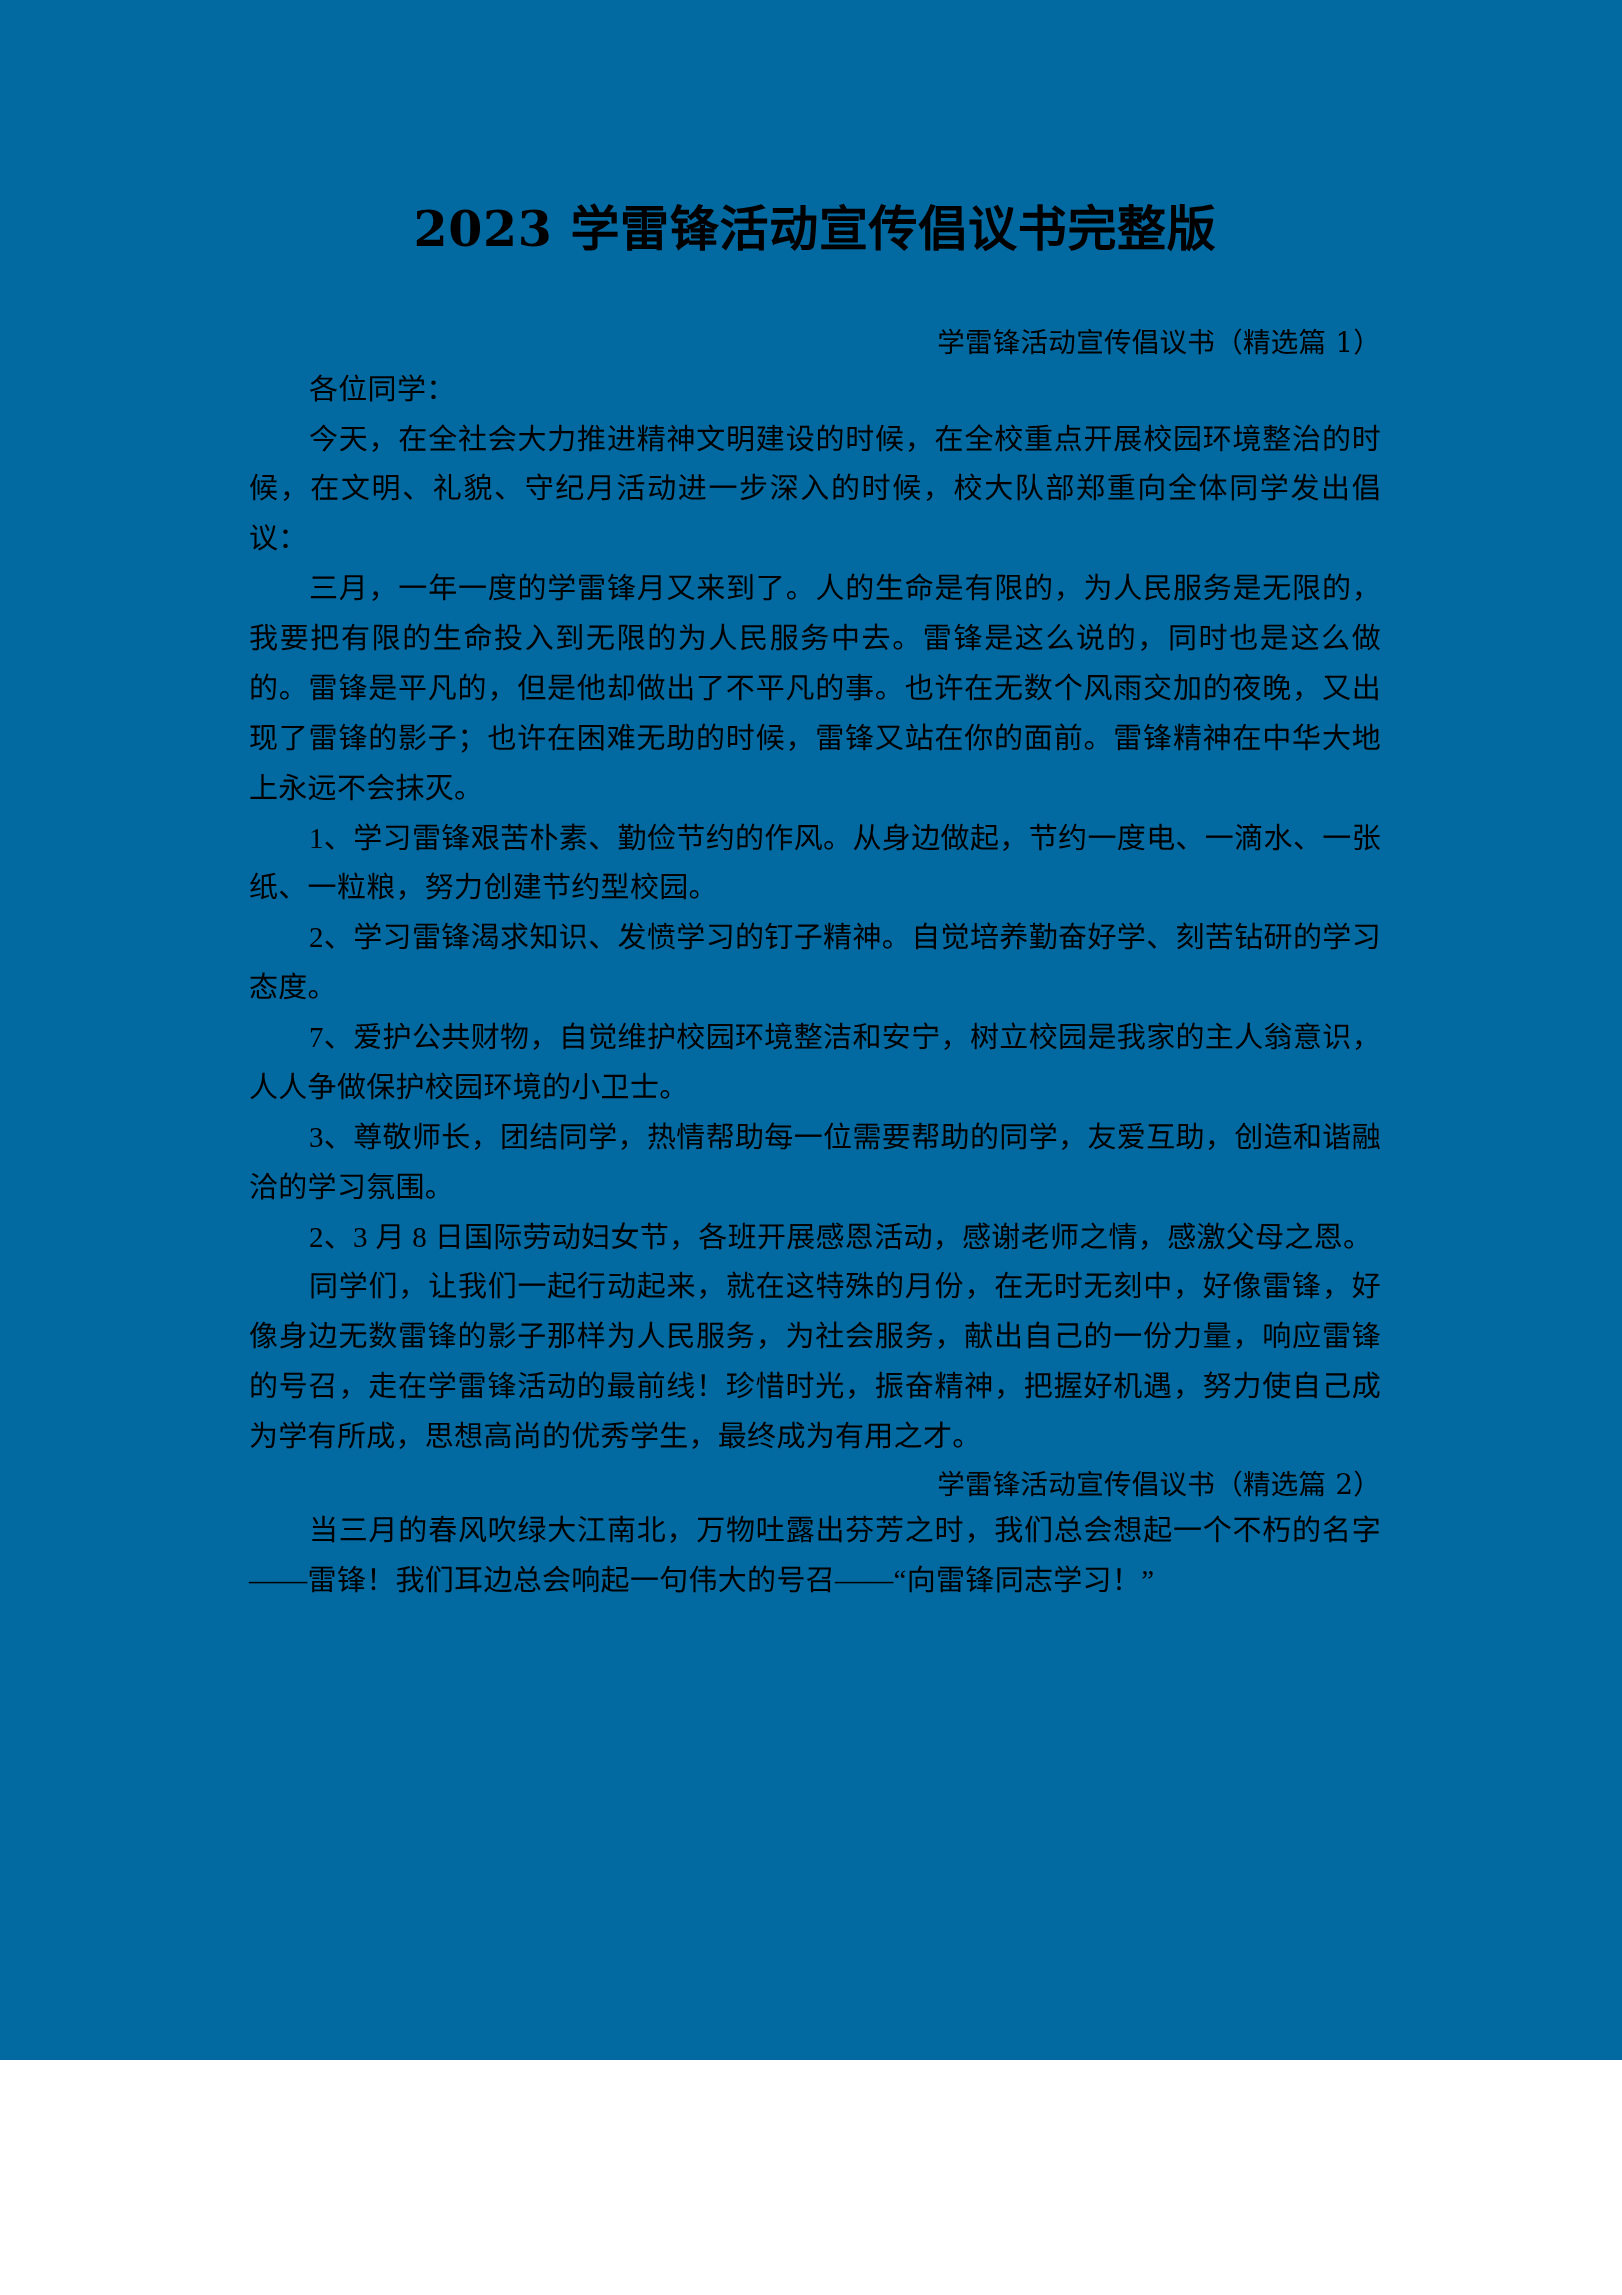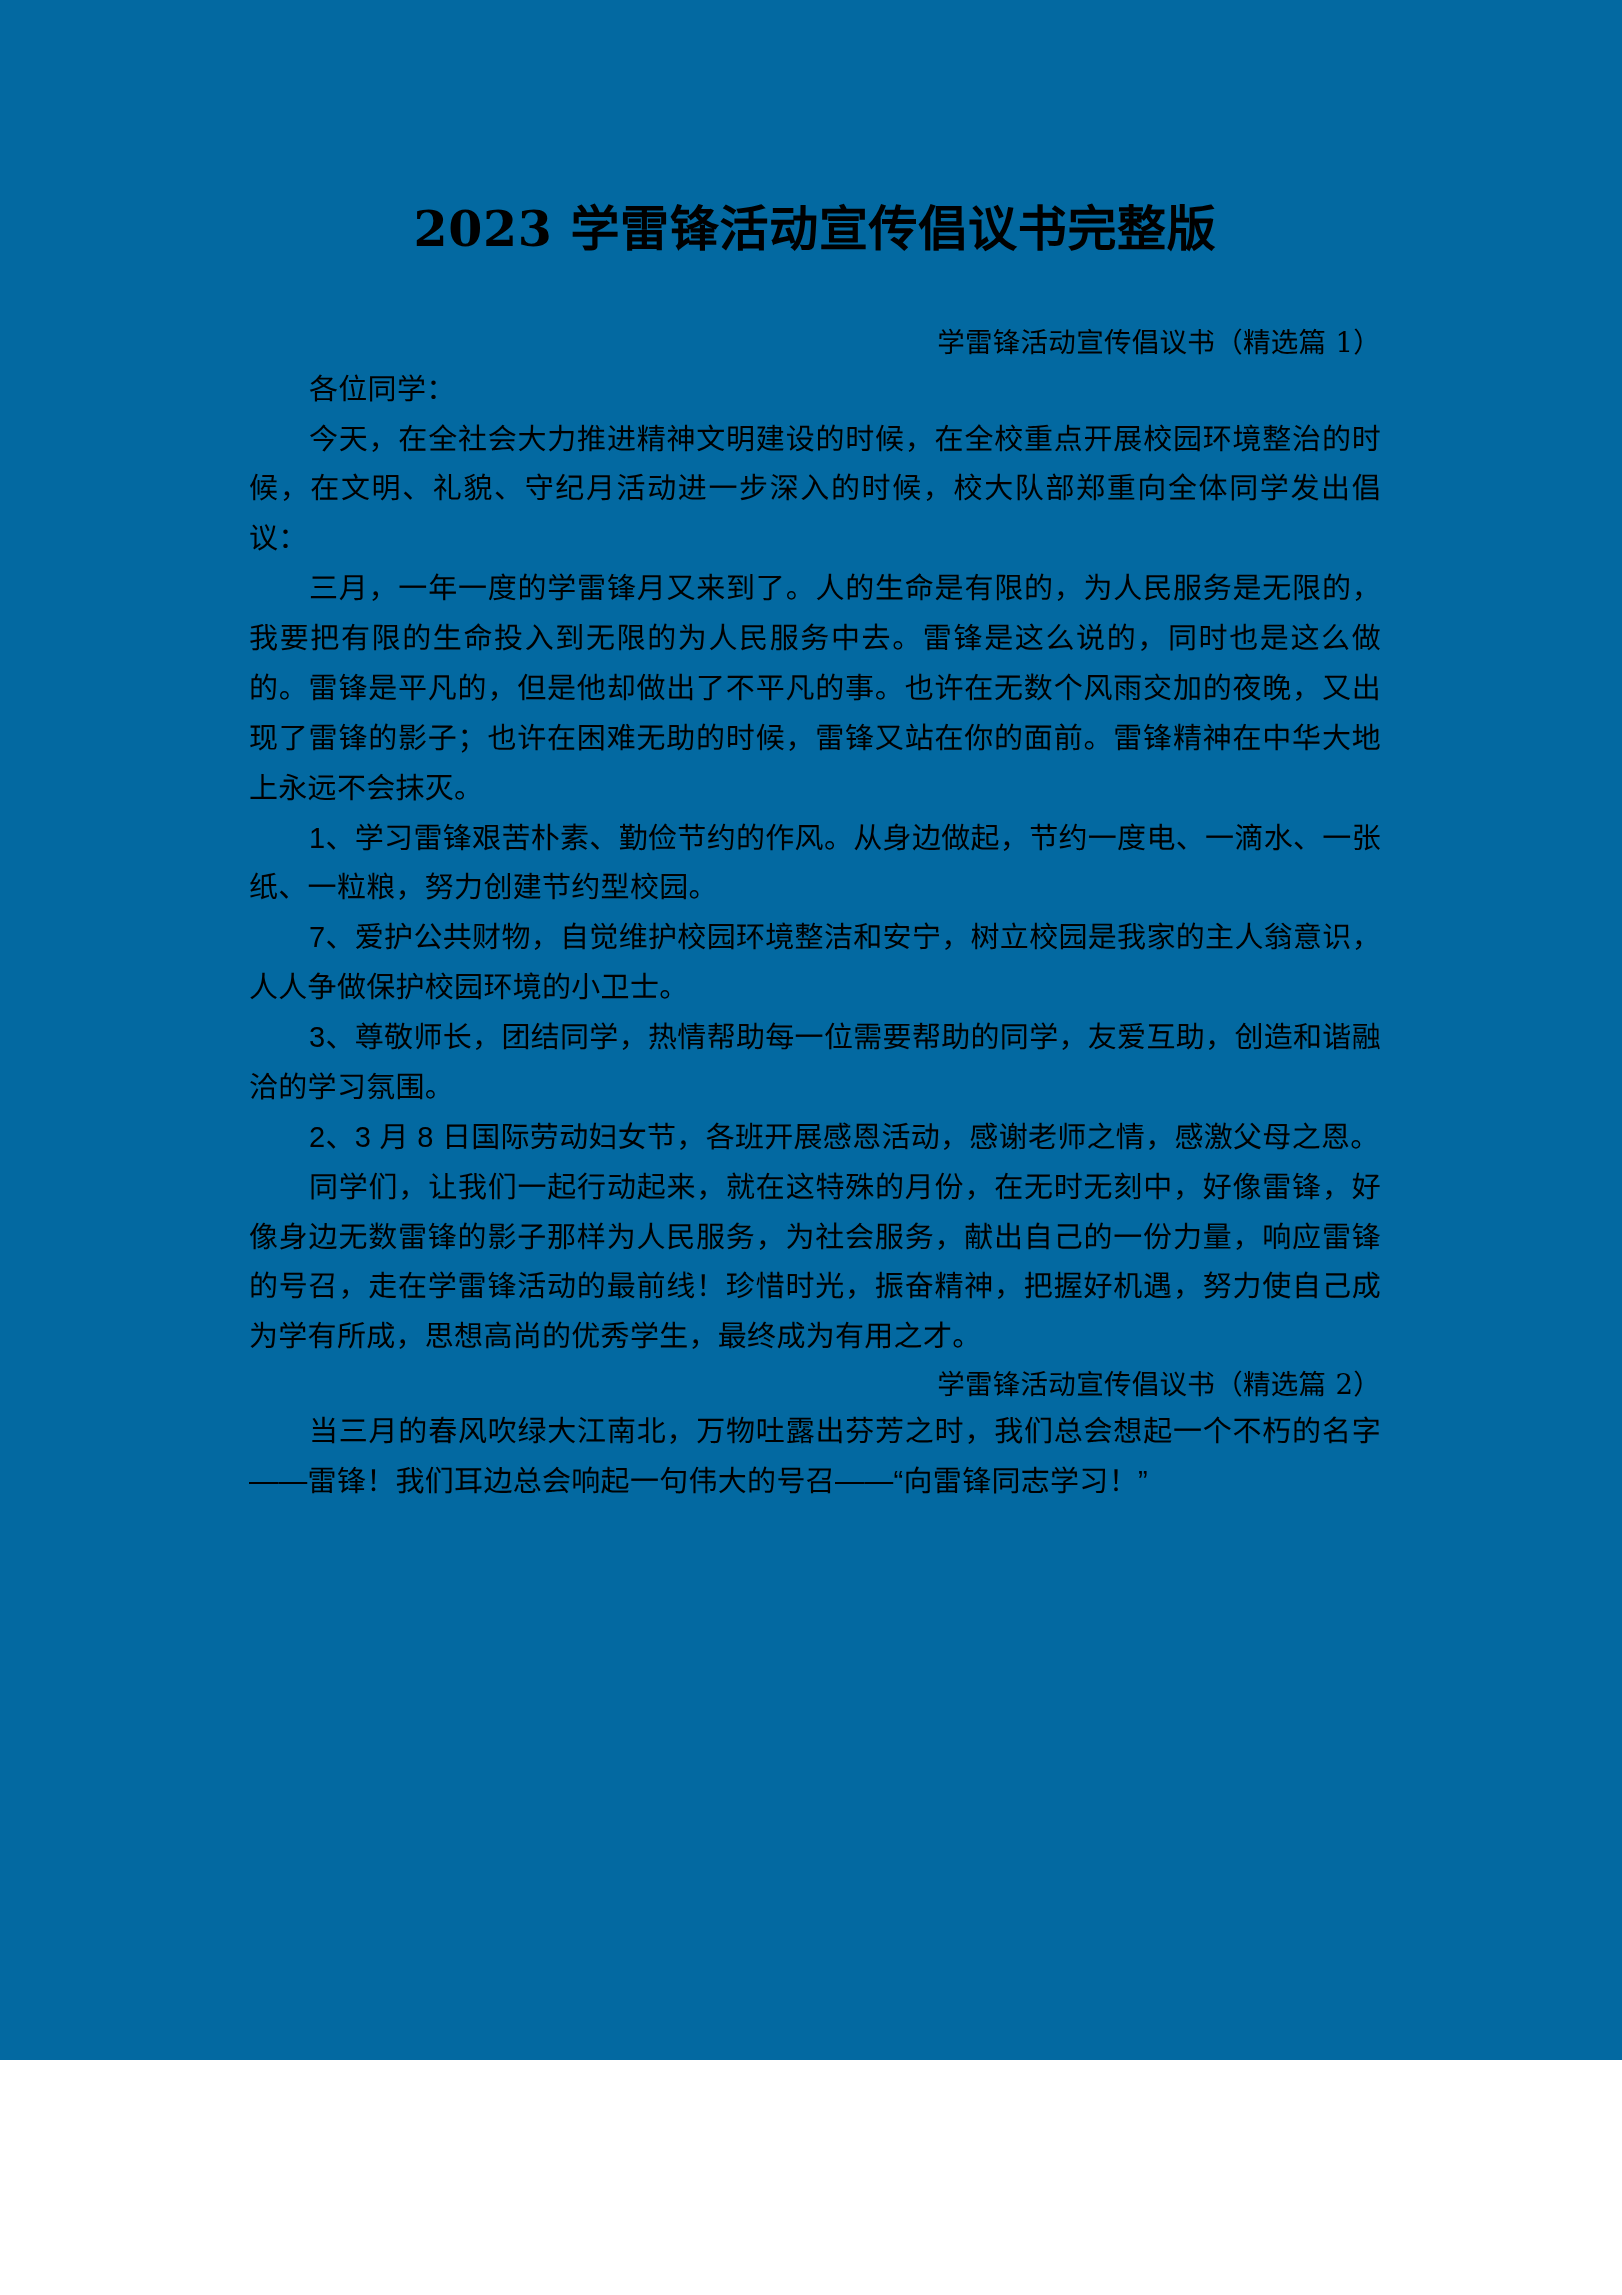--- a/index.html
+++ b/index.html
@@ -38,21 +38,21 @@
     font-family: "DejaVu Serif", "Liberation Serif", serif;
     font-size: 27.5px;
     line-height: 1.62;
     color: #000000;
     margin: 0;
     padding-left: 26px;
     text-align: right;
     letter-spacing: 0.3px;
   }
   .para {
-    font-family: Liberation Sans, sans-serif;
+    font-family: Liberation Serif, serif;
     font-size: 29px;
     line-height: 1.72;
     color: #000000;
     margin: 0;
     text-align: justify;
     text-justify: inter-character;
     text-indent: 60px;
     letter-spacing: 0.3px;
     word-break: break-all;
   }
@@ -71,20 +71,21 @@
     <p class="section-heading">学雷锋活动宣传倡议书（精选篇 1）</p>
 
     <p class="para">各位同学：</p>
 
     <p class="para">今天，在全社会大力推进精神文明建设的时候，在全校重点开展校园环境整治的时候，在文明、礼貌、守纪月活动进一步深入的时候，校大队部郑重向全体同学发出倡议：</p>
 
     <p class="para">三月，一年一度的学雷锋月又来到了。人的生命是有限的，为人民服务是无限的，我要把有限的生命投入到无限的为人民服务中去。雷锋是这么说的，同时也是这么做的。雷锋是平凡的，但是他却做出了不平凡的事。也许在无数个风雨交加的夜晚，又出现了雷锋的影子；也许在困难无助的时候，雷锋又站在你的面前。雷锋精神在中华大地上永远不会抹灭。</p>
 
     <p class="para">1、学习雷锋艰苦朴素、勤俭节约的作风。从身边做起，节约一度电、一滴水、一张纸、一粒粮，努力创建节约型校园。</p>
 
+    <p class="para">2、学习雷锋渴求知识、发愤学习的钉子精神。自觉培养勤奋好学、刻苦钻研的学习态度。</p>
 
     <p class="para">7、爱护公共财物，自觉维护校园环境整洁和安宁，树立校园是我家的主人翁意识，人人争做保护校园环境的小卫士。</p>
 
     <p class="para">3、尊敬师长，团结同学，热情帮助每一位需要帮助的同学，友爱互助，创造和谐融洽的学习氛围。</p>
 
     <p class="para">2、3 月 8 日国际劳动妇女节，各班开展感恩活动，感谢老师之情，感激父母之恩。</p>
 
     <p class="para">同学们，让我们一起行动起来，就在这特殊的月份，在无时无刻中，好像雷锋，好像身边无数雷锋的影子那样为人民服务，为社会服务，献出自己的一份力量，响应雷锋的号召，走在学雷锋活动的最前线！珍惜时光，振奋精神，把握好机遇，努力使自己成为学有所成，思想高尚的优秀学生，最终成为有用之才。</p>
 
     <p class="section-heading">学雷锋活动宣传倡议书（精选篇 2）</p>

